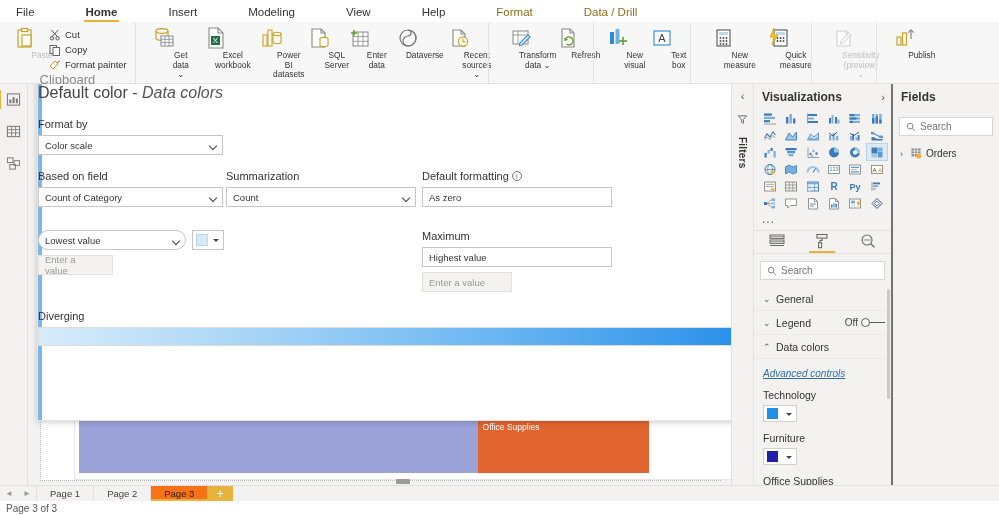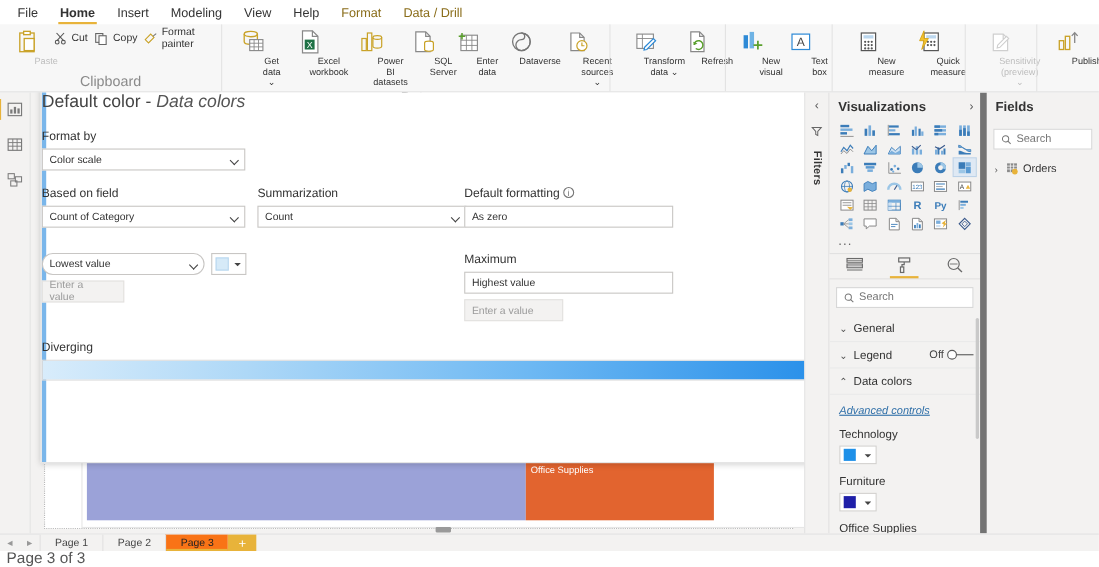--- a/index.html
+++ b/index.html
@@ -8,21 +8,21 @@
     width:999px; height:515px;
     font-family:"Liberation Sans", sans-serif;
     font-size:11px; color:#333;
     background:#ffffff; overflow:hidden; position:relative;
   }
 
   
   .ribbon-tabs {
     height:22px; background:#ffffff;
     display:flex; align-items:flex-end; padding-left:6px;
-    position:relative; z-index:5;
+    position:relative; z-index:5;gap:31px;
   }
   .rtab {
     font-size:11.5px; color:#333; padding:2px 10px 4px 10px;
     cursor:default; white-space:nowrap; position:relative;
   }
   .rtab.active { color:#333; font-weight:bold; }
   .rtab.active::after {
     content:""; position:absolute; left:8px; right:8px; bottom:0;
     height:2px; background:#e8b33a;
   }
@@ -47,21 +47,21 @@
   }
   .bigbtn.w56 { width:56px; }
   .bigbtn.w40 { width:40px; }
   .bigbtn .ic { height:24px; display:flex; align-items:center; justify-content:center; }
   .bigbtn .lb {
     font-size:8.3px; color:#333; text-align:center; line-height:9.5px; margin-top:1px;margin-left:34px;
   }
   .bigbtn.disabled .lb { color:#bdbdbd; }
 
   .paste-btn { width:42px; }
-  .smallcol { display:flex; flex-direction:row; justify-content:center; padding-top:2px;}
+  .smallcol { display:flex; flex-direction:column; justify-content:center; padding-top:2px;}
   .smallbtn {
     display:flex; align-items:center; gap:4px; padding:1px 4px 1px 2px;
     font-size:9.5px; color:#333; cursor:default; height:15px;
   }
   .smallbtn .ic { width:13px; height:13px; display:flex; align-items:center; justify-content:center;}
 
   
   .workspace {
     position:absolute; top:84px; left:0; right:0; bottom:30px;
     display:flex; background:#f3f2f1;
@@ -225,21 +225,21 @@
   .color-ctrl::after{
     content:""; position:absolute; right:4px; top:7px; width:0; height:0;
     border-left:3px solid transparent; border-right:3px solid transparent; border-top:3.5px solid #444;
   }
   .pane-scroll {
     position:absolute; right:1px; top:2px; width:3px; height:110px;
     background:#c9c9c9; border-radius:2px;
   }
 
   .fieldspane {
-    width:108px; background:#f3f2f1; border-left:6px solid #737373;
+    width:108px; background:#f3f2f1; border-left:2px solid #737373;
   }
   .field-item {
     display:flex; align-items:center; gap:3px; padding:5px 4px 0 7px;
     font-size:10px; color:#333;
   }
 
   
   .pagebar {
     position:absolute; left:0; right:0; bottom:14px; height:16px;
     background:#f3f2f1; border-top:1px solid #e1e1e1;
@@ -253,21 +253,21 @@
   .ptab.active { background:#f97316; color:#222; }
   .ptab.active::after{
     content:""; position:absolute; left:0; right:0; bottom:0; height:2px; background:#e8b33a;
   }
   .padd {
     width:26px; background:#e8b33a; display:flex; align-items:center; justify-content:center;
     color:#fff; font-size:12px; cursor:default;
   }
   .statusbar {
     position:absolute; left:0; right:0; bottom:0; height:14px; background:#ffffff;
-    font-size:14px; color:#555; display:flex; align-items:flex-end; padding-left:6px;
+    font-size:10px; color:#555; display:flex; align-items:center; padding-left:6px;
   }
 
   svg { display:block; }
 </style>
 </head>
 <body>
 
 <div class="ribbon-tabs">
   <div class="rtab">File</div>
   <div class="rtab active">Home</div>
@@ -646,21 +646,21 @@
           <div style="position:absolute;left:0px;top:4px;width:185px;">
             <div class="fld-label">Format by</div>
             <div class="select">Color scale</div>
           </div>
 
           <div style="position:absolute;left:0px;top:56px;width:185px;">
             <div class="fld-label">Based on field</div>
             <div class="select">Count of Category</div>
           </div>
 
-          <div style="position:absolute;left:188px;top:56px;width:190px;margin-left:8px;">
+          <div style="position:absolute;left:188px;top:56px;width:190px;">
             <div class="fld-label">Summarization</div>
             <div class="select">Count</div>
           </div>
 
           <div style="position:absolute;left:384px;top:56px;width:190px;">
             <div class="fld-label">
               <span>Default formatting</span><span class="info-i">i</span>
             </div>
             <div class="textbox">As zero</div>
           </div>

